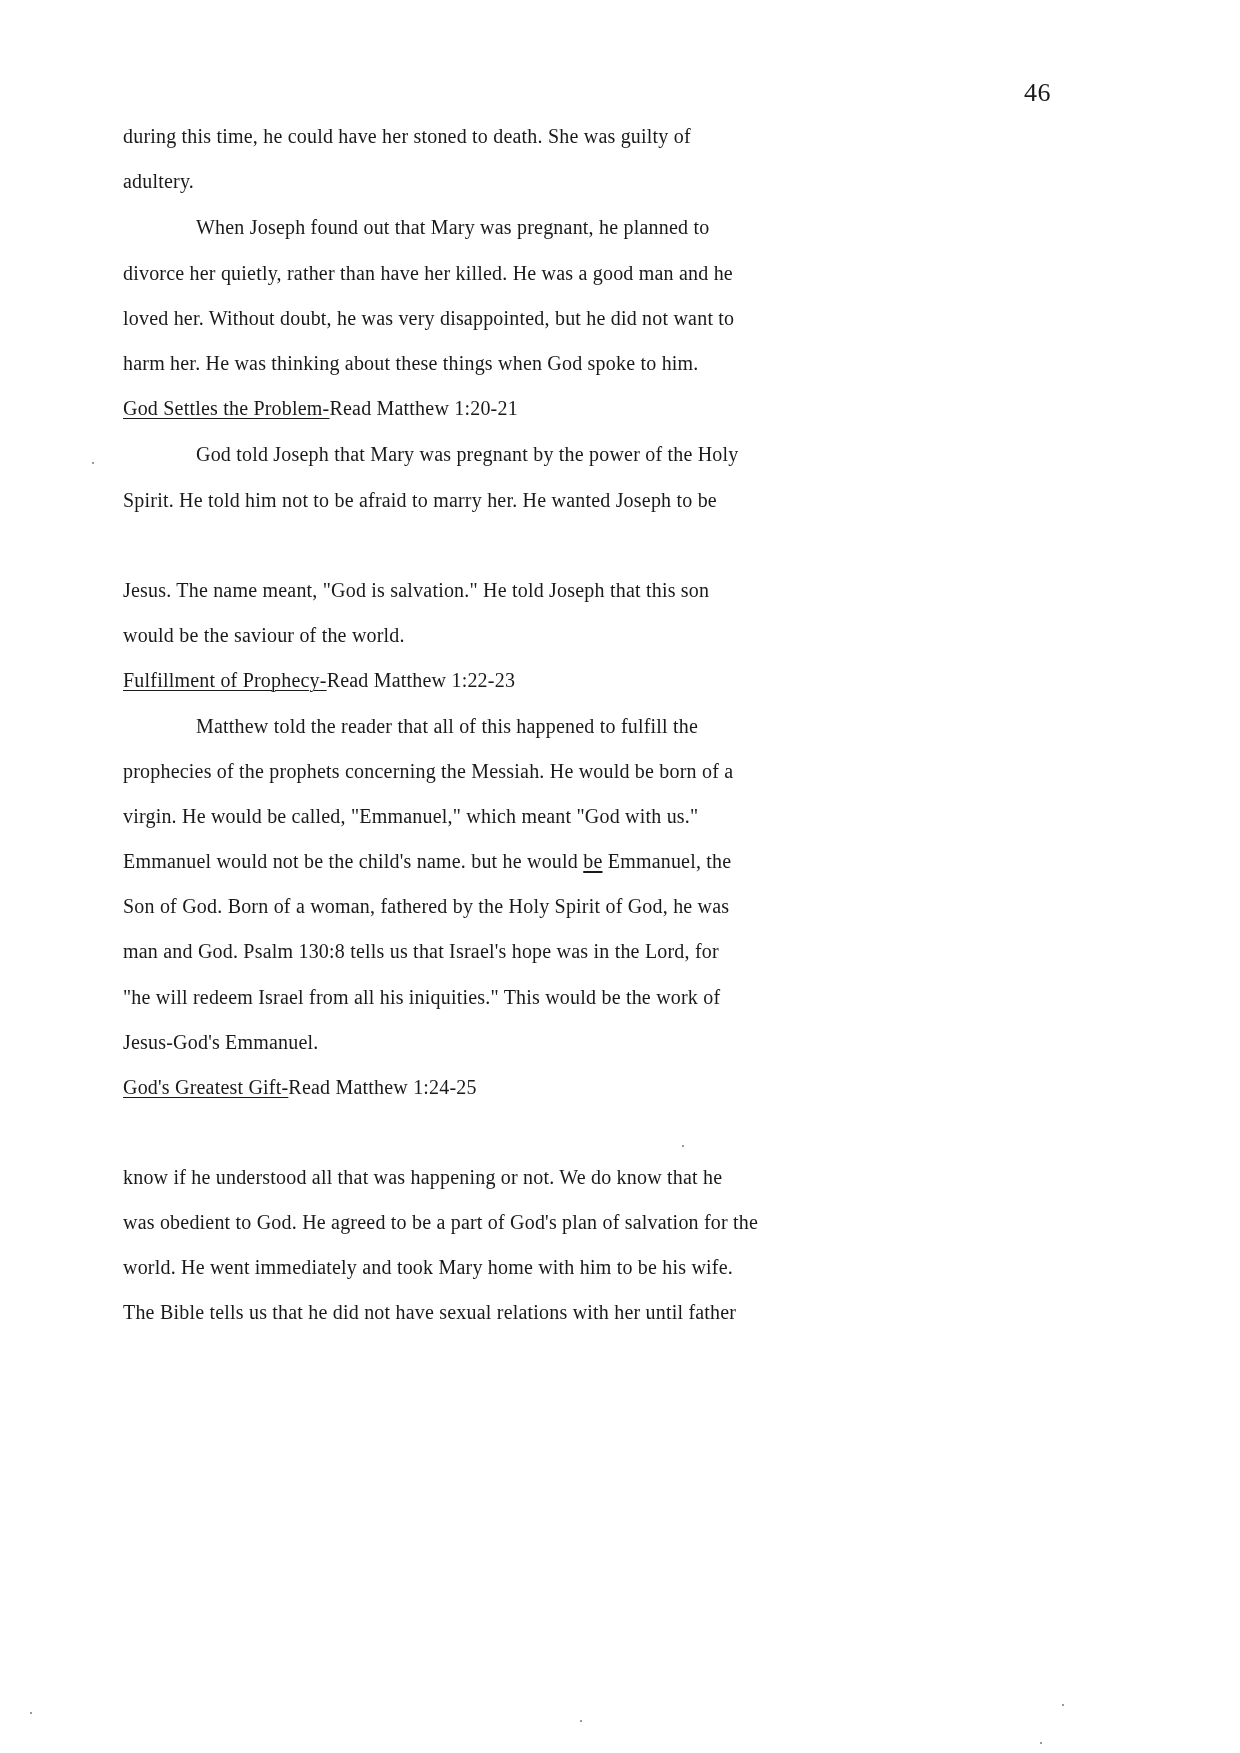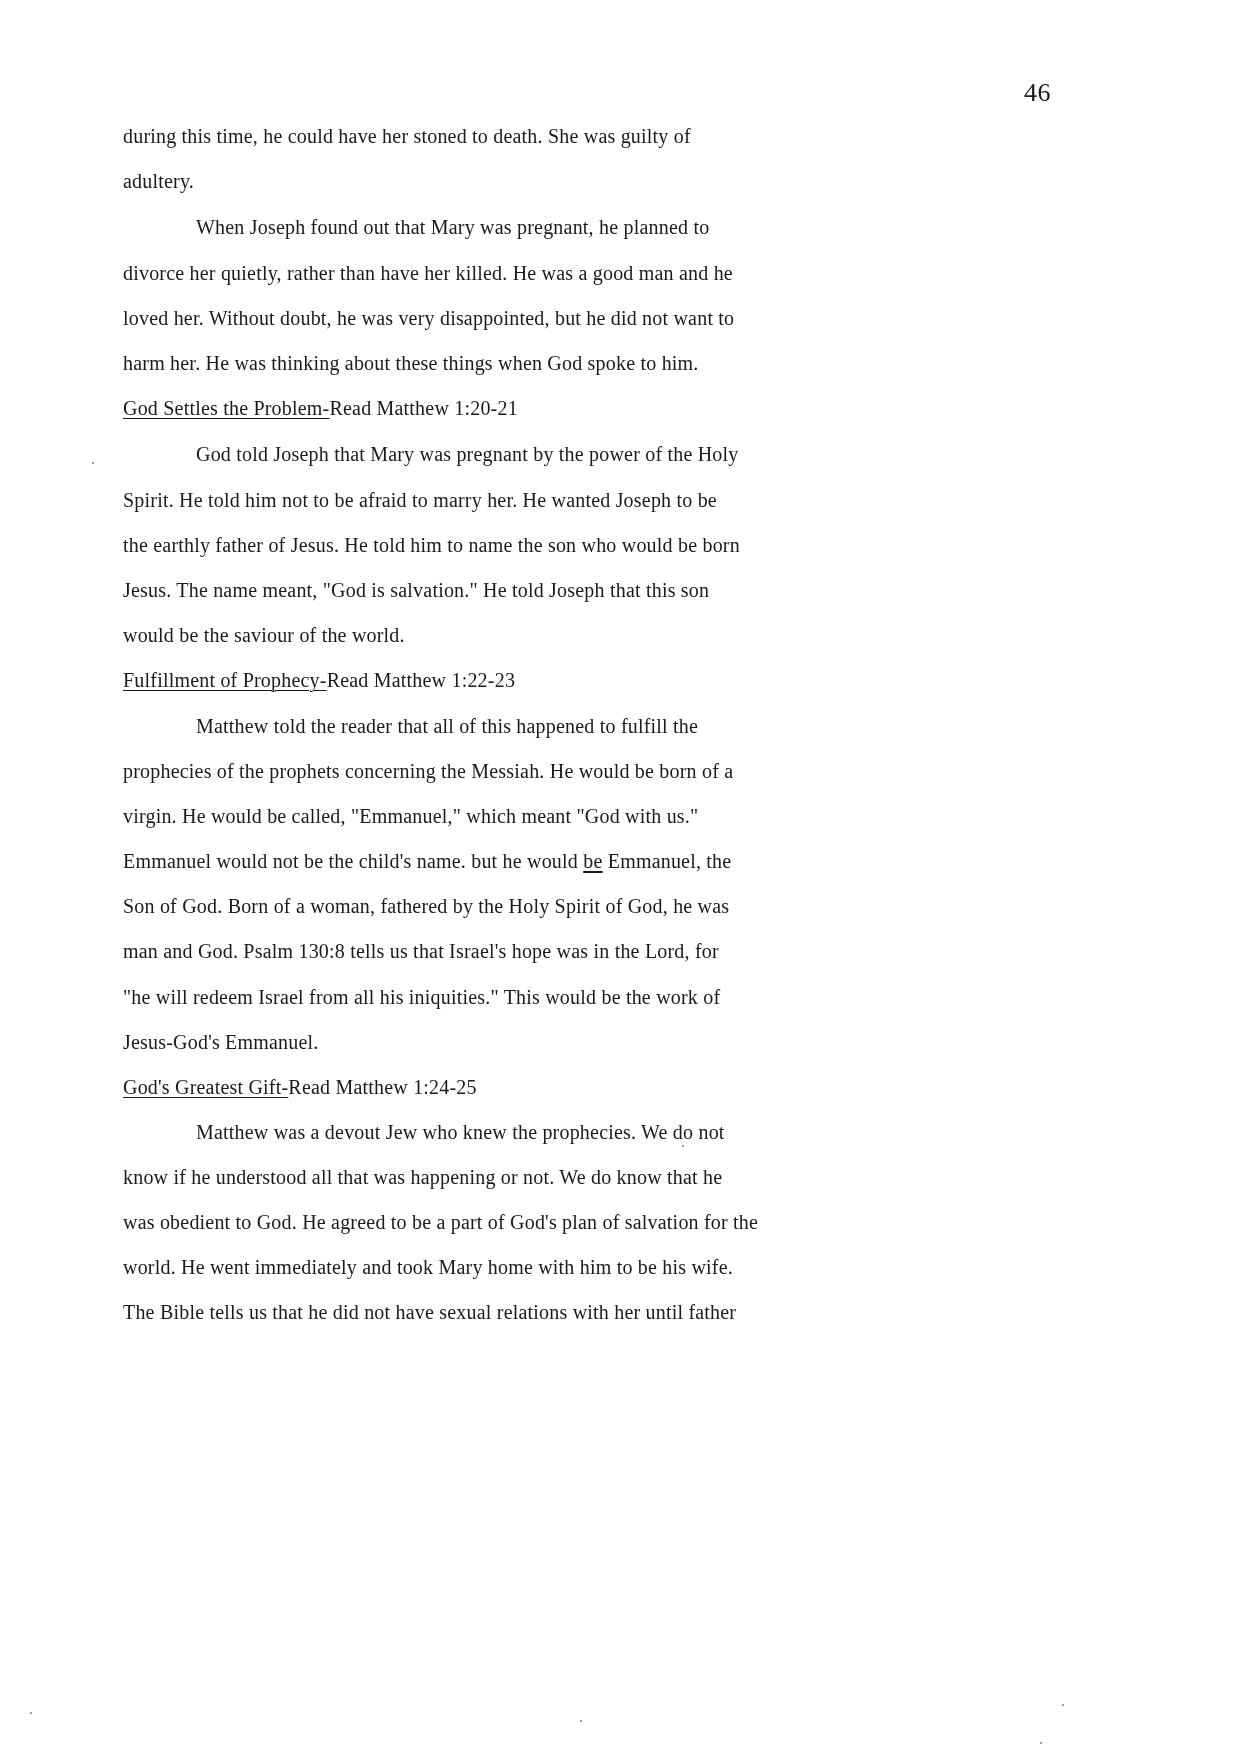--- a/index.html
+++ b/index.html
@@ -73,21 +73,20 @@
   <div class="line" style="top:262px;">divorce her quietly, rather than have her killed.  He was a good man and he</div>
   <div class="line" style="top:307px;">loved her.  Without doubt, he was very disappointed, but he did not want to</div>
   <div class="line" style="top:352px;">harm her.  He was thinking about these things when God spoke to him.</div>
 
   <div class="line" style="top:397px;">
     <span class="heading-underline">God Settles the Problem-</span><span>Read Matthew 1:20-21</span>
   </div>
 
   <div class="line indent" style="top:443px;">God told Joseph that Mary was pregnant by the power of the Holy</div>
   <div class="line" style="top:489px;">Spirit.  He told him not to be afraid to marry her.  He wanted Joseph to be</div>
-  <div class="line" style="top:534px;">the earthly father of Jesus.  He told him to name the son who would be born</div>
   <div class="line" style="top:579px;">Jesus.  The name meant, "God is salvation."  He told Joseph that this son</div>
   <div class="line" style="top:624px;">would be the saviour of the world.</div>
 
   <div class="line" style="top:669px;">
     <span class="heading-underline">Fulfillment of Prophecy-</span><span>Read Matthew 1:22-23</span>
   </div>
 
   <div class="line indent" style="top:715px;">Matthew told the reader that all of this happened to fulfill the</div>
   <div class="line" style="top:760px;">prophecies of the prophets concerning the Messiah.  He would be born of a</div>
   <div class="line" style="top:805px;">virgin.  He would be called, "Emmanuel," which meant "God with us."</div>
@@ -96,21 +95,20 @@
   </div>
   <div class="line" style="top:895px;">Son of God.  Born of a woman, fathered by the Holy Spirit of God,  he was</div>
   <div class="line" style="top:940px;">man and God.   Psalm 130:8 tells us that Israel's hope was in the Lord, for</div>
   <div class="line" style="top:986px;">"he will redeem Israel from all his iniquities."  This would be the work of</div>
   <div class="line" style="top:1031px;">Jesus-God's Emmanuel.</div>
 
   <div class="line" style="top:1076px;">
     <span class="heading-underline">God's Greatest Gift-</span><span>Read Matthew 1:24-25</span>
   </div>
 
-  <div class="line indent" style="top:1121px;">Matthew was a devout Jew who knew the prophecies.  We do not</div>
   <div class="line" style="top:1166px;">know if he understood all that was happening or not.  We do know that he</div>
   <div class="line" style="top:1211px;">was obedient to God.  He agreed to be a part of God's plan of salvation for the</div>
   <div class="line" style="top:1256px;">world.   He went immediately and took Mary home with him to be his wife.</div>
   <div class="line" style="top:1301px;">The Bible tells us that he did not have sexual relations with her until father</div>
 
   <div class="speck" style="left:92px; top:462px;"></div>
   <div class="speck" style="left:682px; top:1145px;"></div>
   <div class="speck" style="left:1062px; top:1704px;"></div>
   <div class="speck" style="left:580px; top:1720px;"></div>
   <div class="speck" style="left:30px; top:1712px;"></div>

